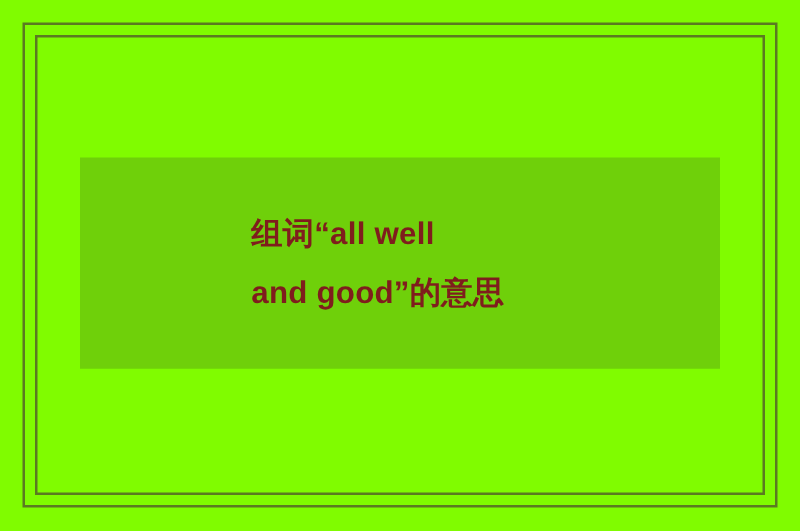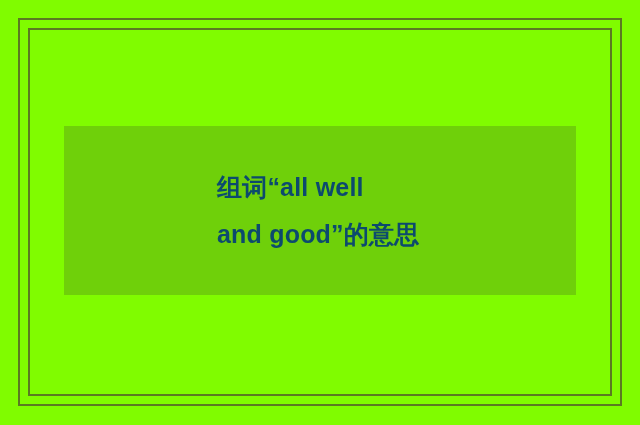--- a/index.html
+++ b/index.html
@@ -56,22 +56,22 @@
     background: #6fd00a;
     box-sizing: border-box;
     display: flex;
     flex-direction: column;
     justify-content: center;
     align-items: flex-start;
     padding-left: 137px;
   }
 
   .headline {
-    margin: 16px;
-    color: #0c4a6e;
+    margin: 0;
+    color: #7f1d1d;
     font-size: 25px;
     font-weight: bold;
     line-height: 47px;
     letter-spacing: 0.2px;
     white-space: pre-line;
     text-align: left;
     font-family: "Liberation Sans", "DejaVu Sans", sans-serif;
   }
 </style>
 </head>

